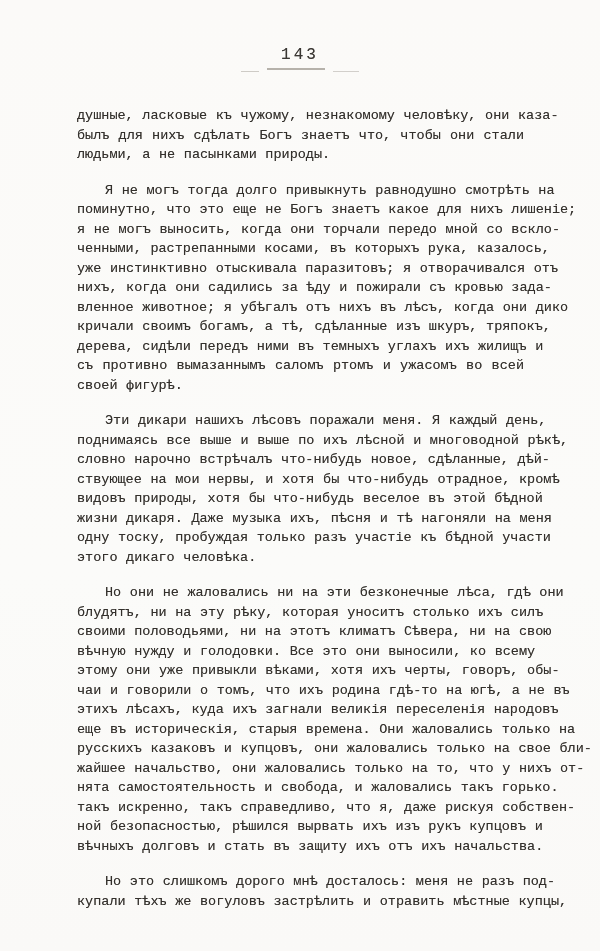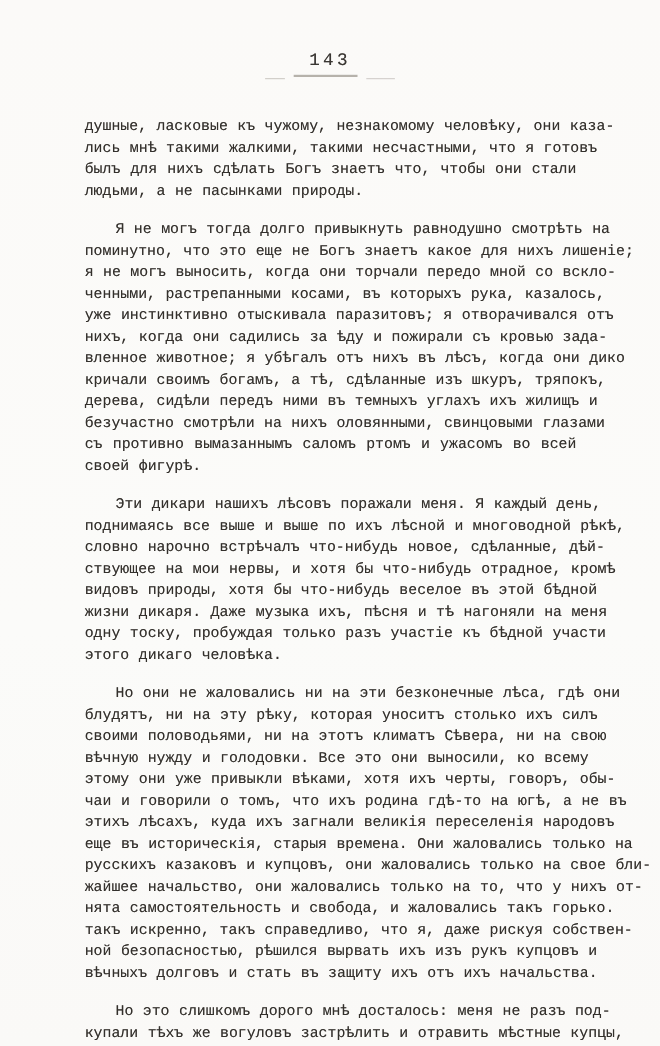--- a/index.html
+++ b/index.html
@@ -78,35 +78,33 @@
     <div class="page-number">143</div>
     <div class="header-rule">
       <span class="seg s1"></span>
       <span class="seg s2"></span>
       <span class="seg s3"></span>
     </div>
   </div>
   <div class="text-block" id="text-block">
       <div class="paragraph">
         <div class="line">душные, ласковые къ чужому, незнакомому человѣку, они каза-</div>
-        <div class="line">лись мнѣ такими жалкими, такими несчастными, что я готовъ</div>
         <div class="line">былъ для нихъ сдѣлать Богъ знаетъ что, чтобы они стали</div>
         <div class="line end">людьми, а не пасынками природы.</div>
       </div>
       <div class="paragraph">
         <div class="line indent">Я не могъ тогда долго привыкнуть равнодушно смотрѣть на</div>
         <div class="line">поминутно, что это еще не Богъ знаетъ какое для нихъ лишеніе;</div>
         <div class="line">я не могъ выносить, когда они торчали передо мной со вскло-</div>
         <div class="line">ченными, растрепанными косами, въ которыхъ рука, казалось,</div>
         <div class="line">уже инстинктивно отыскивала паразитовъ; я отворачивался отъ</div>
         <div class="line">нихъ, когда они садились за ѣду и пожирали съ кровью зада-</div>
         <div class="line">вленное животное; я убѣгалъ отъ нихъ въ лѣсъ, когда они дико</div>
         <div class="line">кричали своимъ богамъ, а тѣ, сдѣланные изъ шкуръ, тряпокъ,</div>
         <div class="line">дерева, сидѣли передъ ними въ темныхъ углахъ ихъ жилищъ и</div>
-        <div class="line">безучастно смотрѣли на нихъ оловянными, свинцовыми глазами</div>
         <div class="line">съ противно вымазаннымъ саломъ ртомъ и ужасомъ во всей</div>
         <div class="line end">своей фигурѣ.</div>
       </div>
       <div class="paragraph">
         <div class="line indent">Эти дикари нашихъ лѣсовъ поражали меня. Я каждый день,</div>
         <div class="line">поднимаясь все выше и выше по ихъ лѣсной и многоводной рѣкѣ,</div>
         <div class="line">словно нарочно встрѣчалъ что-нибудь новое, сдѣланные, дѣй-</div>
         <div class="line">ствующее на мои нервы, и хотя бы что-нибудь отрадное, кромѣ</div>
         <div class="line">видовъ природы, хотя бы что-нибудь веселое въ этой бѣдной</div>
         <div class="line">жизни дикаря. Даже музыка ихъ, пѣсня и тѣ нагоняли на меня</div>

